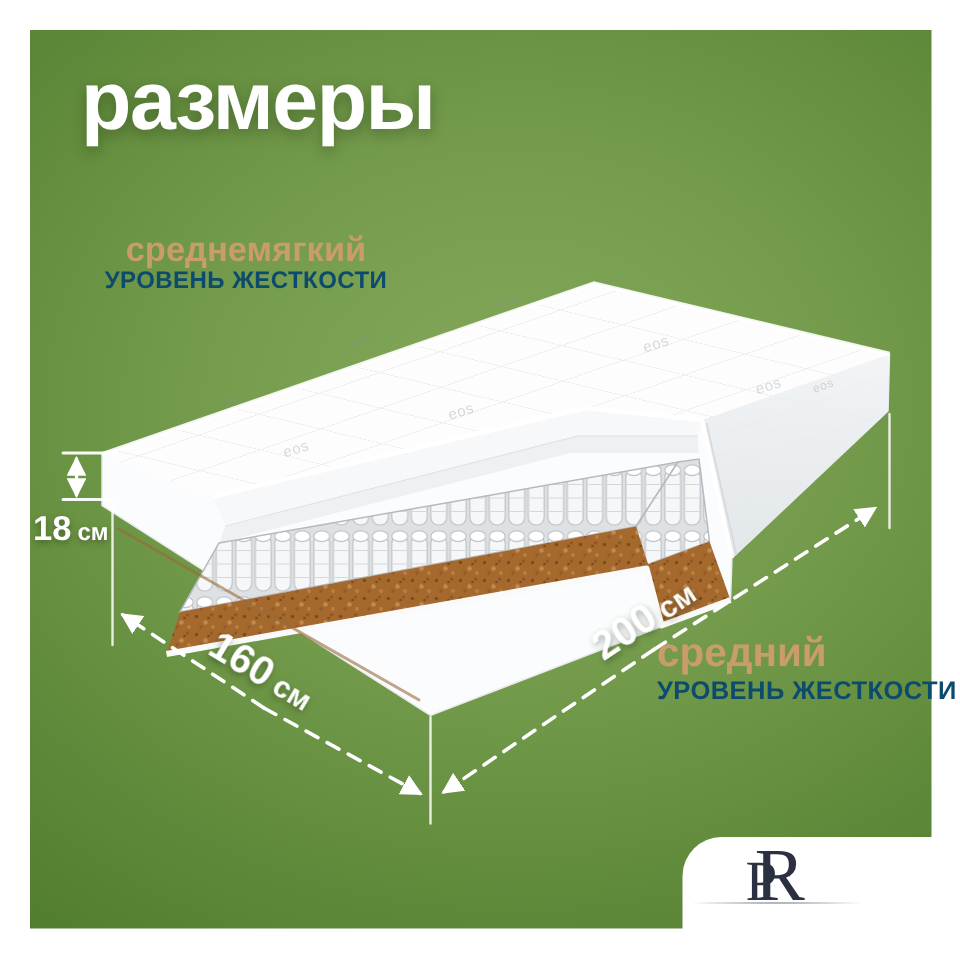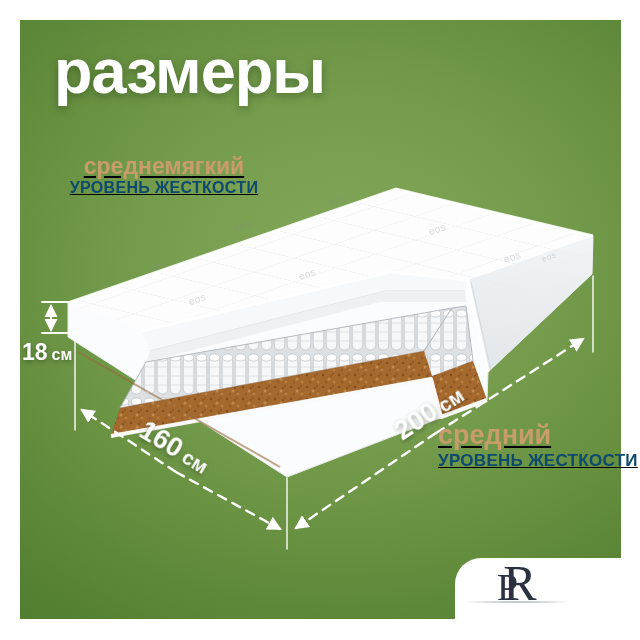--- a/index.html
+++ b/index.html
@@ -2,24 +2,24 @@
 <html><head>
 <meta charset="utf-8">
 <style>
   html,body{margin:0;padding:0;}
   body{width:640px;height:640px;position:relative;background:#ffffff;
        font-family:"Liberation Sans", sans-serif;overflow:hidden;}
   .green-bg{position:absolute;left:20px;top:20px;width:601px;height:599px;
     background:
       radial-gradient(115% 95% at 54% 42%, #84a85b 0%, #749b4c 32%, #5e8839 60%, #4d7a2f 82%, #457029 100%);}
   .scene{position:absolute;left:0;top:0;width:640px;height:640px;}
-  .title{position:absolute;left:54px;top:40px;font-size:63px;font-weight:bold;
+  .title{position:absolute;left:54px;top:40px;font-size:55px;font-weight:bold;
     color:#ffffff;letter-spacing:-1px;line-height:1;
     text-shadow:0 3px 9px rgba(20,40,10,.35);}
-  .softness{position:absolute;line-height:1.15;text-decoration:underline;}
+  .softness{position:absolute;line-height:1.15;}
   .softness .value{font-weight:bold;color:#c99c6b;}
   .softness .label{font-weight:bold;color:#0c4a6e;letter-spacing:.3px;}
   .softness-top{left:58px;top:153px;width:212px;text-align:center;}
   .softness-top .value{font-size:23px;}
   .softness-top .label{font-size:16px;}
   .softness-bottom{left:438px;top:420px;text-align:left;}
   .softness-bottom .value{font-size:27px;}
   .softness-bottom .label{font-size:17px;}
   .logo-box{position:absolute;left:455px;top:558px;width:185px;height:83px;
     background:#ffffff;border-top-left-radius:26px;}

